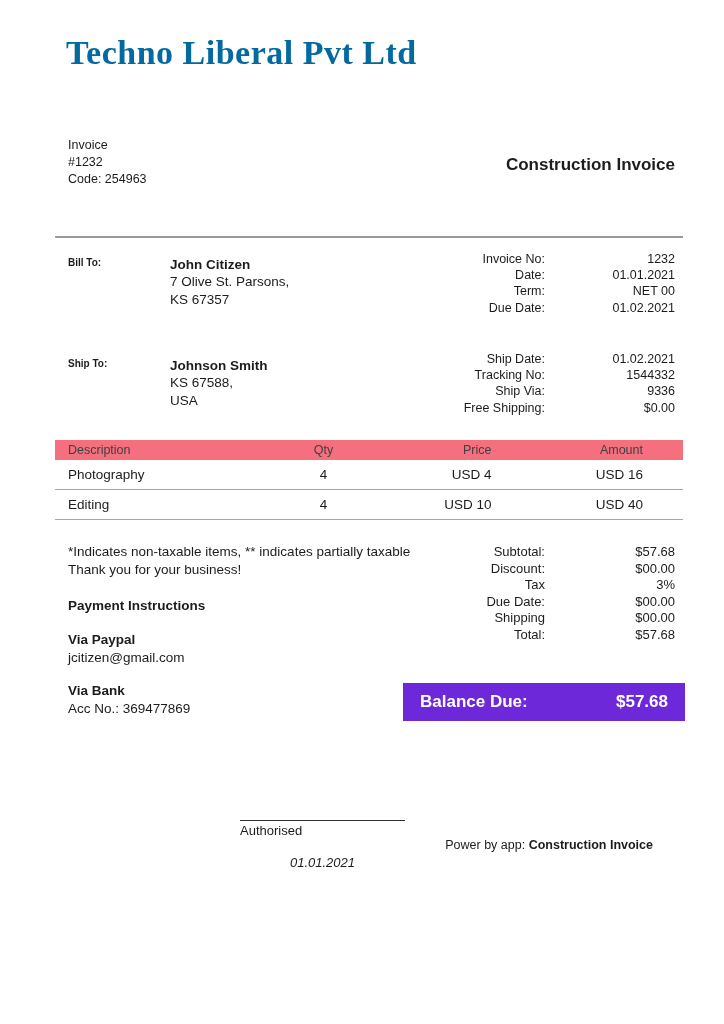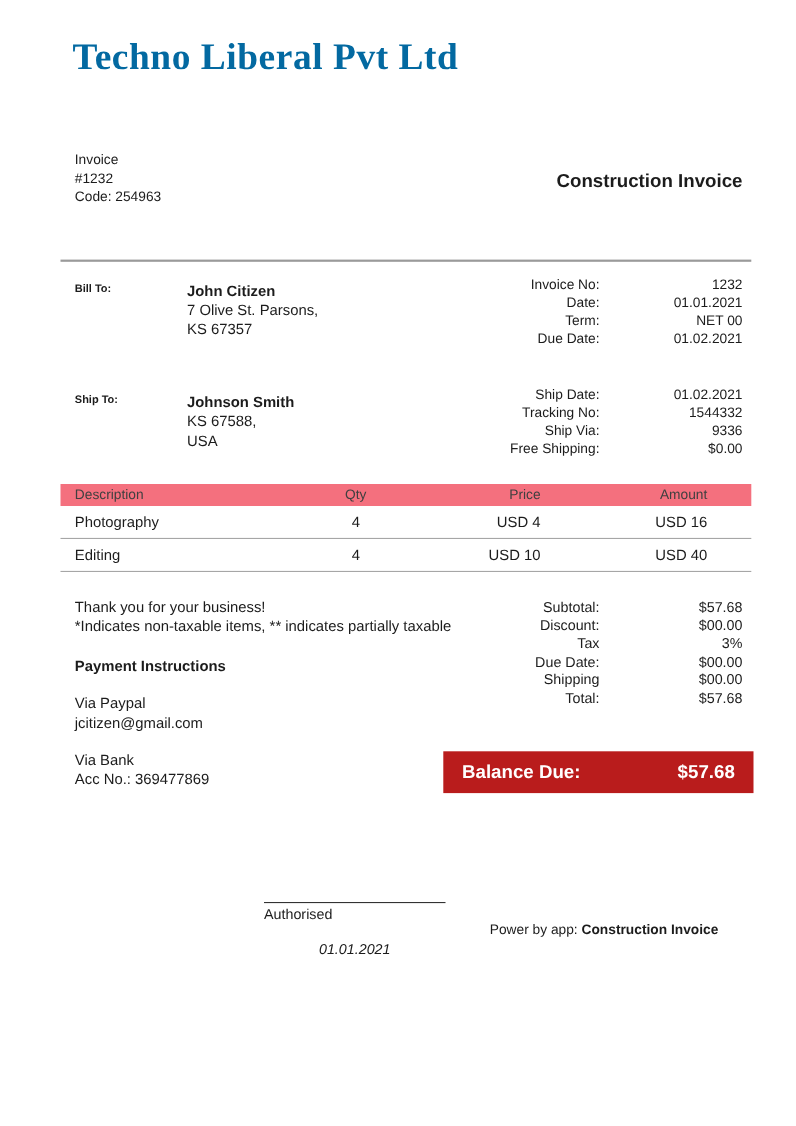--- a/index.html
+++ b/index.html
@@ -125,41 +125,41 @@
     font-weight: bold;
   }
   .paypal-block, .bank-block {
     position: absolute;
     left: 68px;
     font-size: 13.5px;
     line-height: 18px;
   }
   .paypal-block { top: 631px; }
   .bank-block   { top: 682px; }
-  .pay-bold { font-weight: normal; }
+  .pay-bold { font-weight: bold; }
 
   
   .totals-grid {
     position: absolute;
     right: 49px;
     top: 544px;
     width: 300px;
     font-size: 13px;
     line-height: 16.6px;
   }
   .totals-grid .detail-row .dvalue { width: 130px; }
 
   
   .balance-bar {
     position: absolute;
     left: 403px;
     top: 683px;
     width: 282px;
     height: 38px;
-    background: #b91c1c;
+    background: #6d28d9;
     color: #ffffff;
     display: flex;
     align-items: center;
     justify-content: space-between;
     padding: 0 17px;
     font-size: 17px;
     font-weight: bold;
   }
 
   
@@ -272,22 +272,22 @@
     </div>
     <div class="item-row">
       <span class="col-desc">Editing</span>
       <span class="col-qty">4</span>
       <span class="col-price">USD 10</span>
       <span class="col-amount">USD 40</span>
     </div>
   </div>
 
   <div class="notes">
+    <div>*Indicates non-taxable items, ** indicates partially taxable</div>
     <div>Thank you for your business!</div>
-    <div>*Indicates non-taxable items, ** indicates partially taxable</div>
   </div>
 
   <div class="totals-grid">
     <div class="detail-row">
       <span class="dlabel">Subtotal:</span>
       <span class="dvalue">$57.68</span>
     </div>
     <div class="detail-row">
       <span class="dlabel">Discount:</span>
       <span class="dvalue">$00.00</span>

